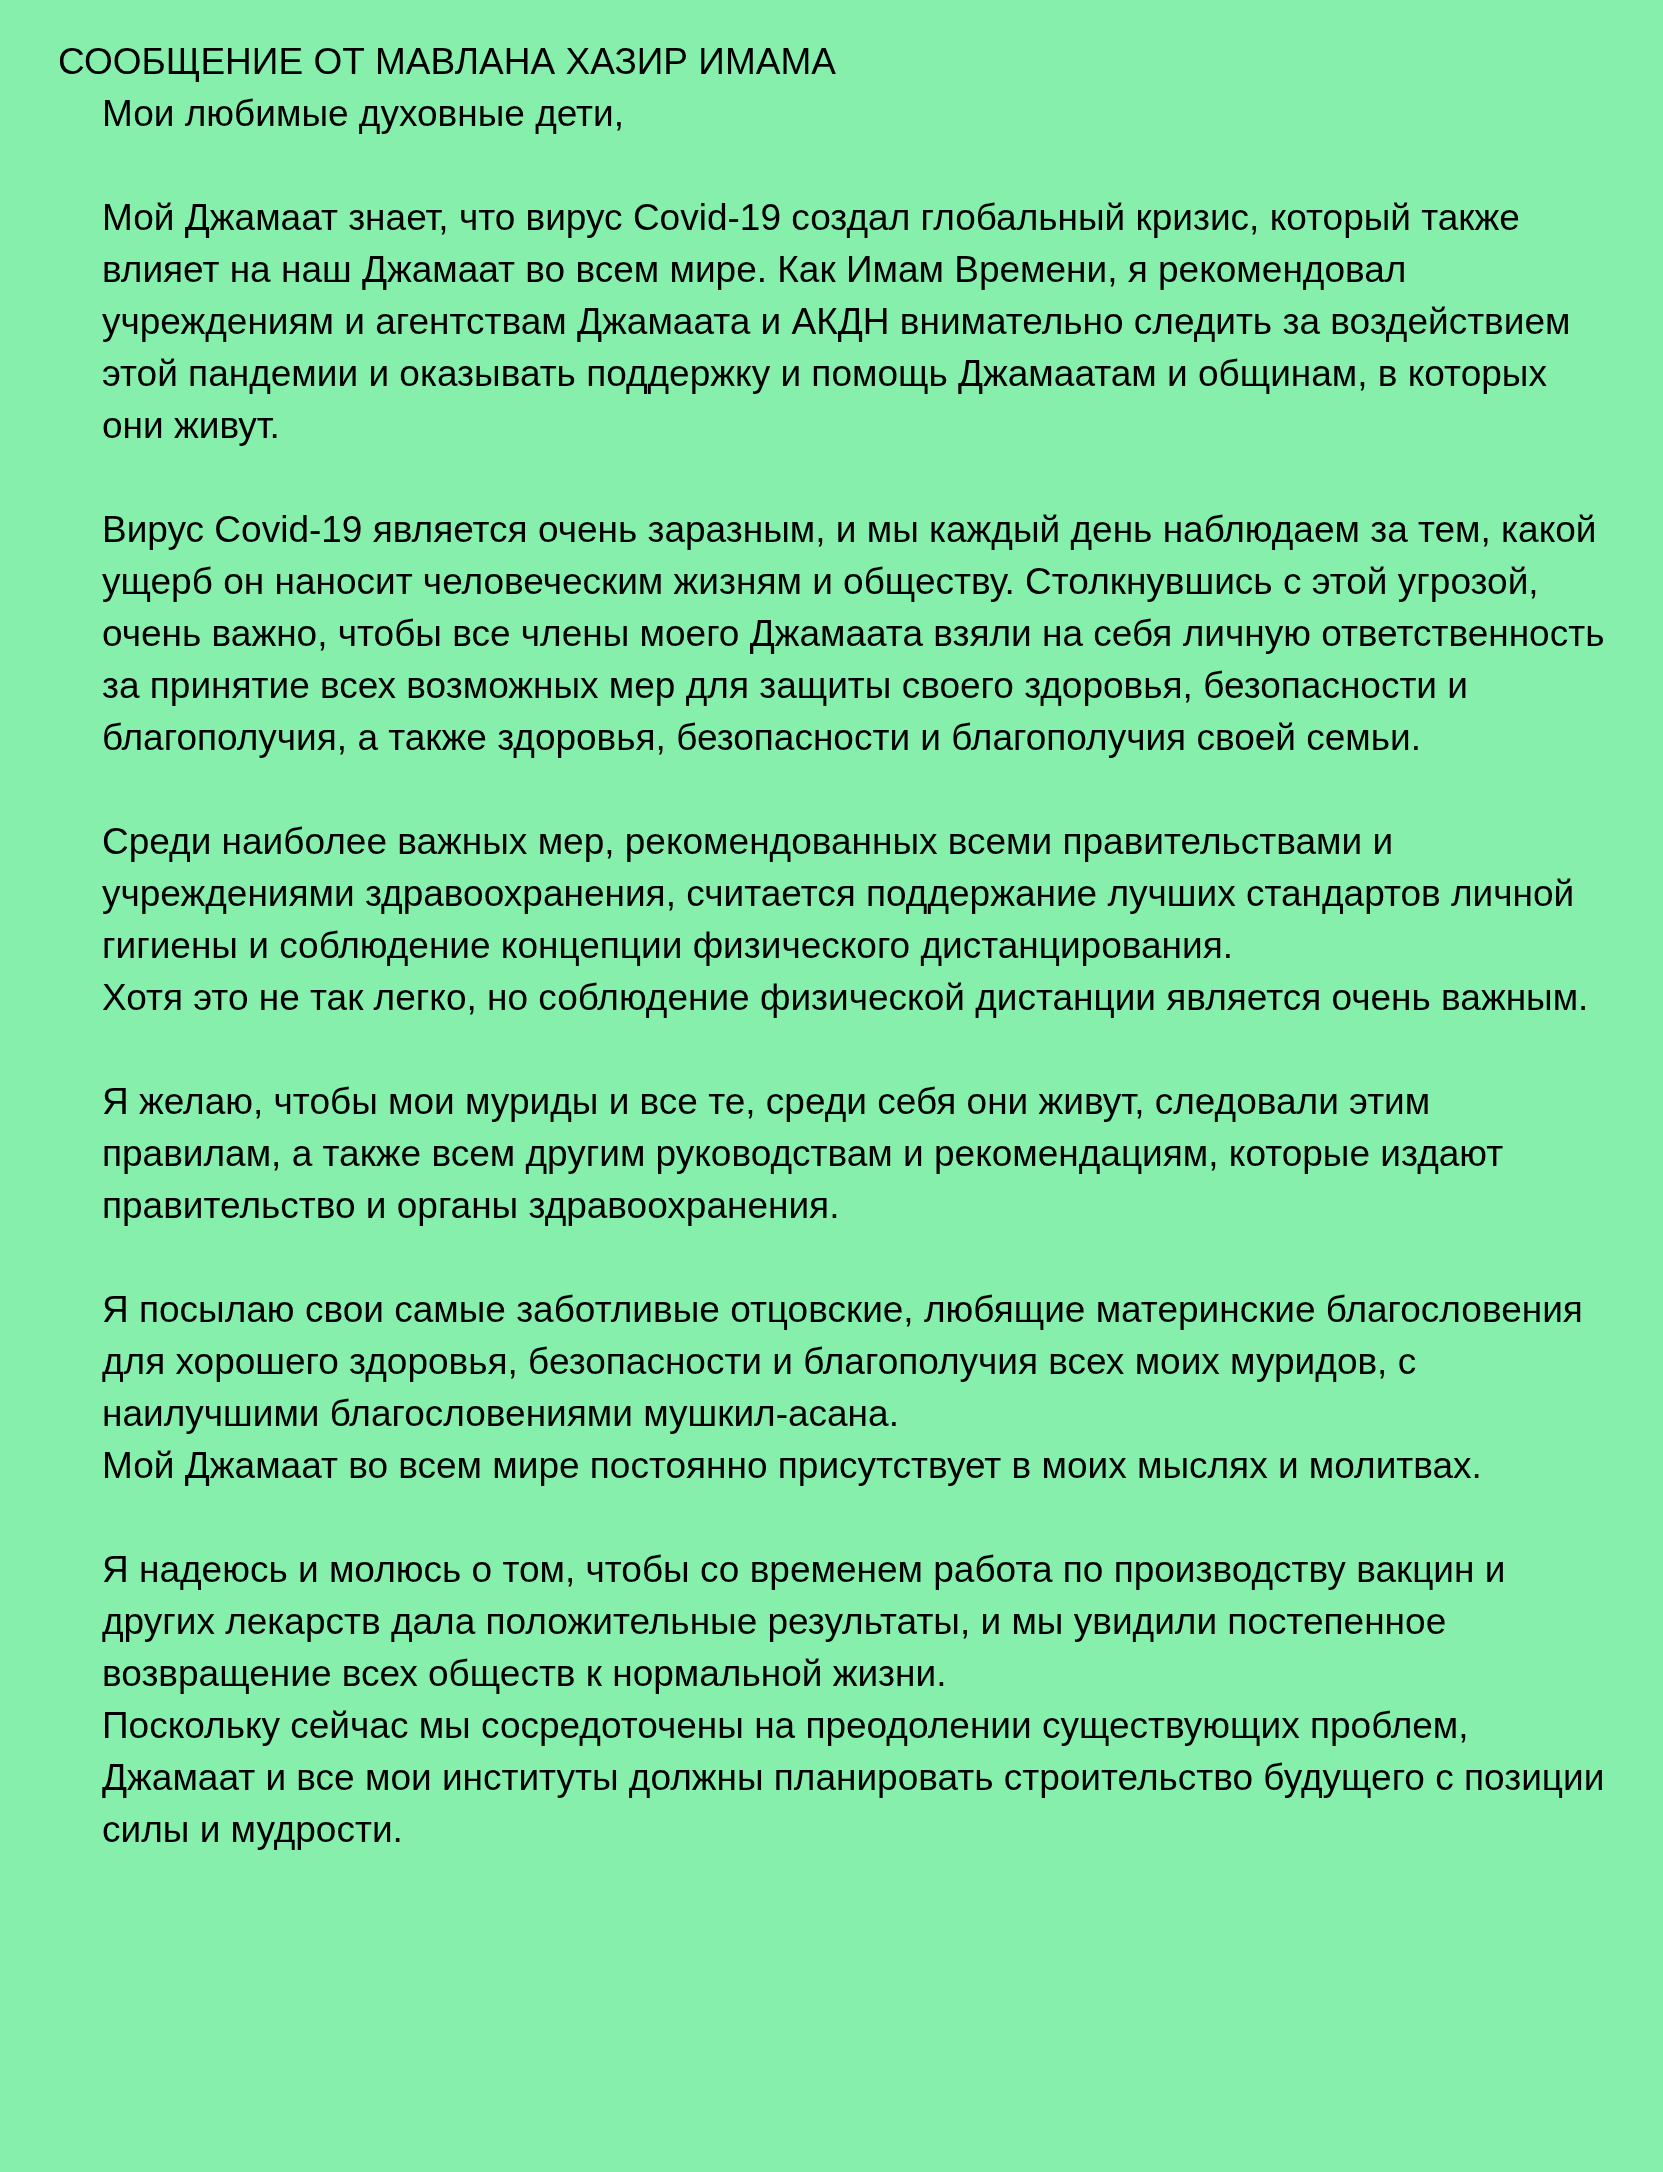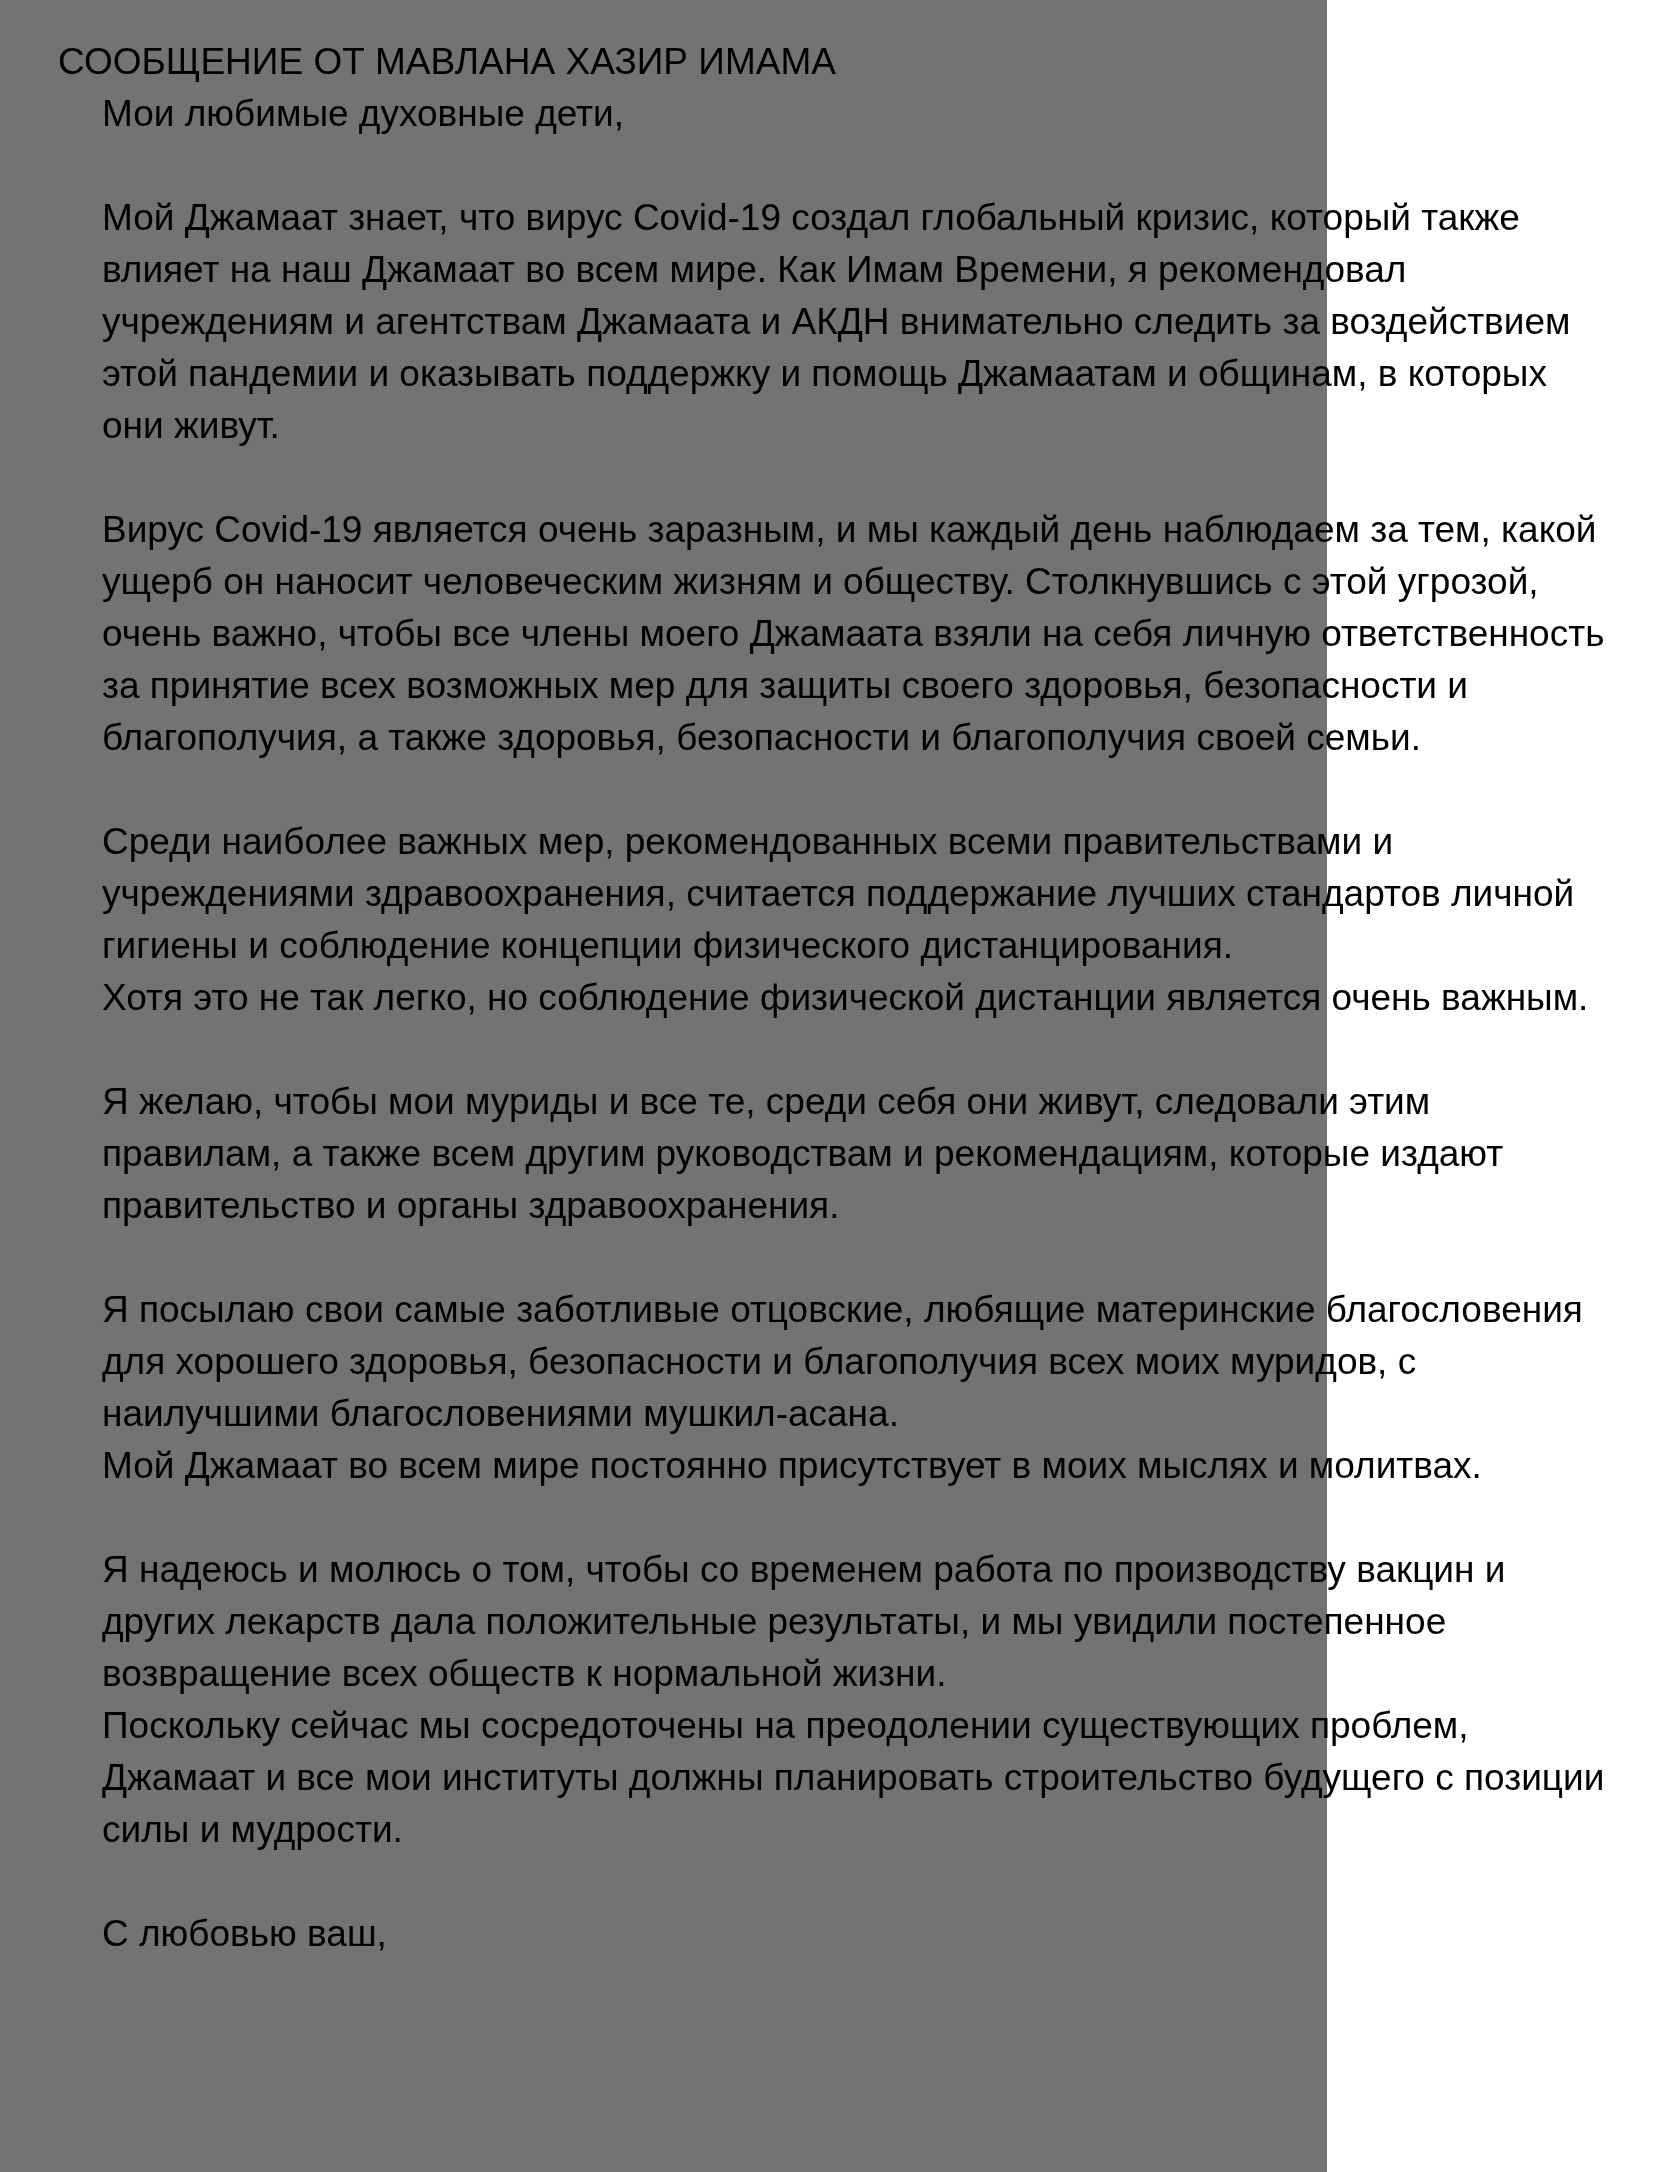--- a/index.html
+++ b/index.html
@@ -14,24 +14,24 @@
     box-sizing: border-box;
     overflow: hidden;
     font-family: "Liberation Sans", sans-serif;
     font-size: 37px;
     line-height: 52px;
     color: #000000;
     background: #ffffff;
   }
   .doc {
     box-sizing: border-box;
-    width: 1327px;
+    width: 1663px;
     height: 2172px;
     padding: 36px 20px 0 58px;
-    background: #737373;
+    background: #86efac;
   }
   .line-block {
     white-space: pre;          
     margin: 0;
     font-weight: 400;
     letter-spacing: 0;
   }
   .para-gap {
     margin-bottom: 52px;       
     margin-left: 44px;
@@ -65,14 +65,13 @@
 для хорошего здоровья, безопасности и благополучия всех моих муридов, с
 наилучшими благословениями мушкил-асана.
 Мой Джамаат во всем мире постоянно присутствует в моих мыслях и молитвах.</div>
   <div class="line-block para-gap">Я надеюсь и молюсь о том, чтобы со временем работа по производству вакцин и
 других лекарств дала положительные результаты, и мы увидили постепенное
 возвращение всех обществ к нормальной жизни.
 Поскольку сейчас мы сосредоточены на преодолении существующих проблем,
 Джамаат и все мои институты должны планировать строительство будущего с позиции
 силы и мудрости.</div>
 
-  <div class="line-block para-gap">С любовью ваш,</div>
 </div>
 
 </body></html>

